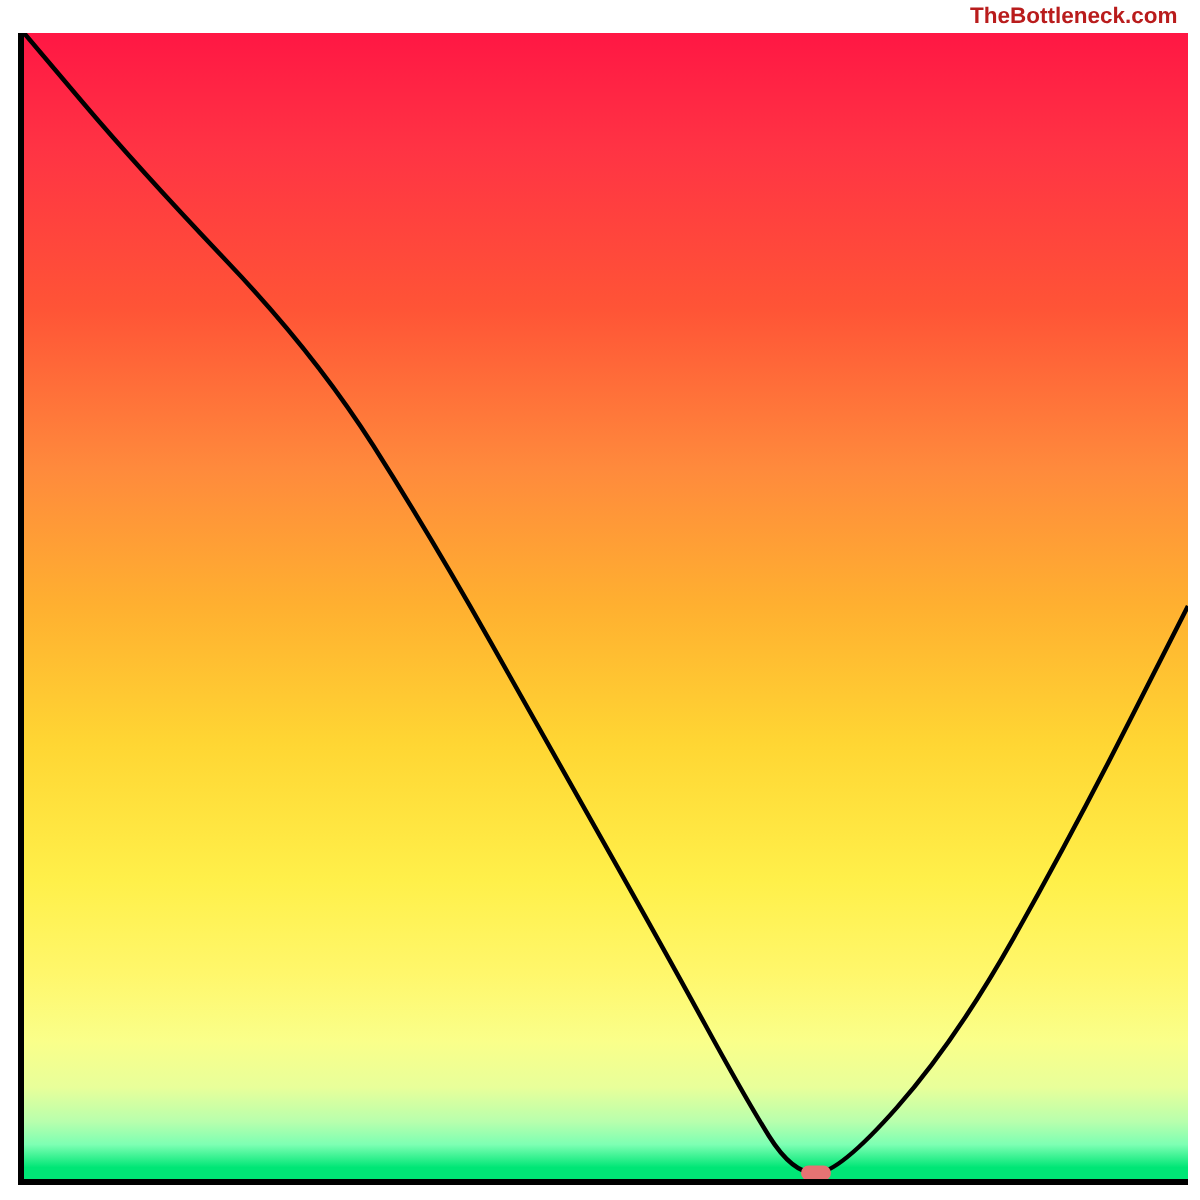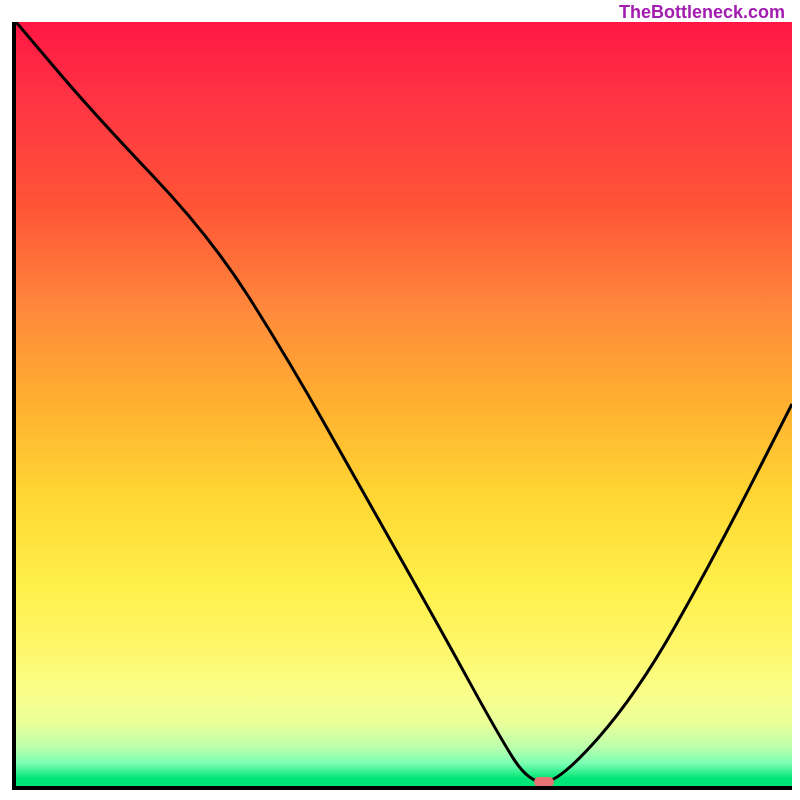--- a/index.html
+++ b/index.html
@@ -8,22 +8,22 @@
     width: 800px;
     height: 800px;
     background: #ffffff;
     font-family: Arial, sans-serif;
     position: relative;
   }
   .watermark {
     position: absolute;
     top: 2px;
     right: 15px;
-    color: #a21caf;
-    font-size: 18px;
+    color: #b91c1c;
+    font-size: 15px;
     font-weight: bold;
     z-index: 10;
   }
   .chart-area {
     position: absolute;
     top: 22px;
     left: 12px;
     width: 780px;
     height: 768px;
     border-left: 4px solid #000;

